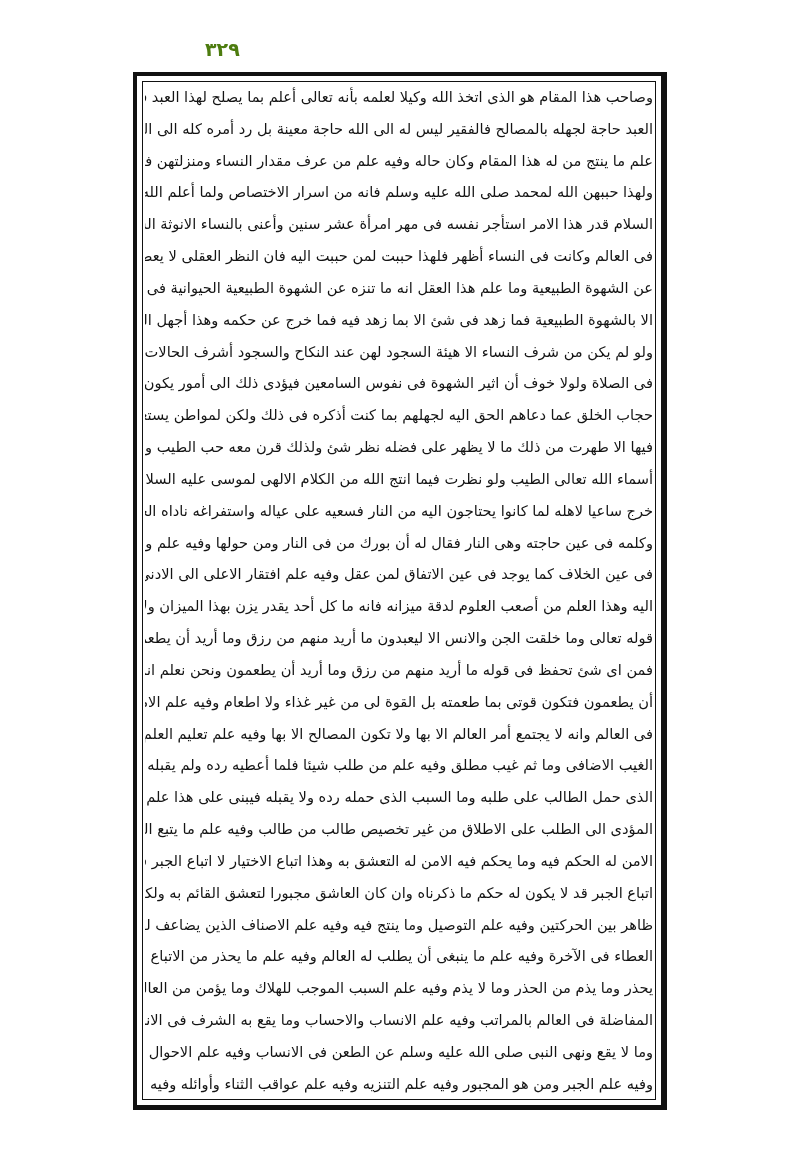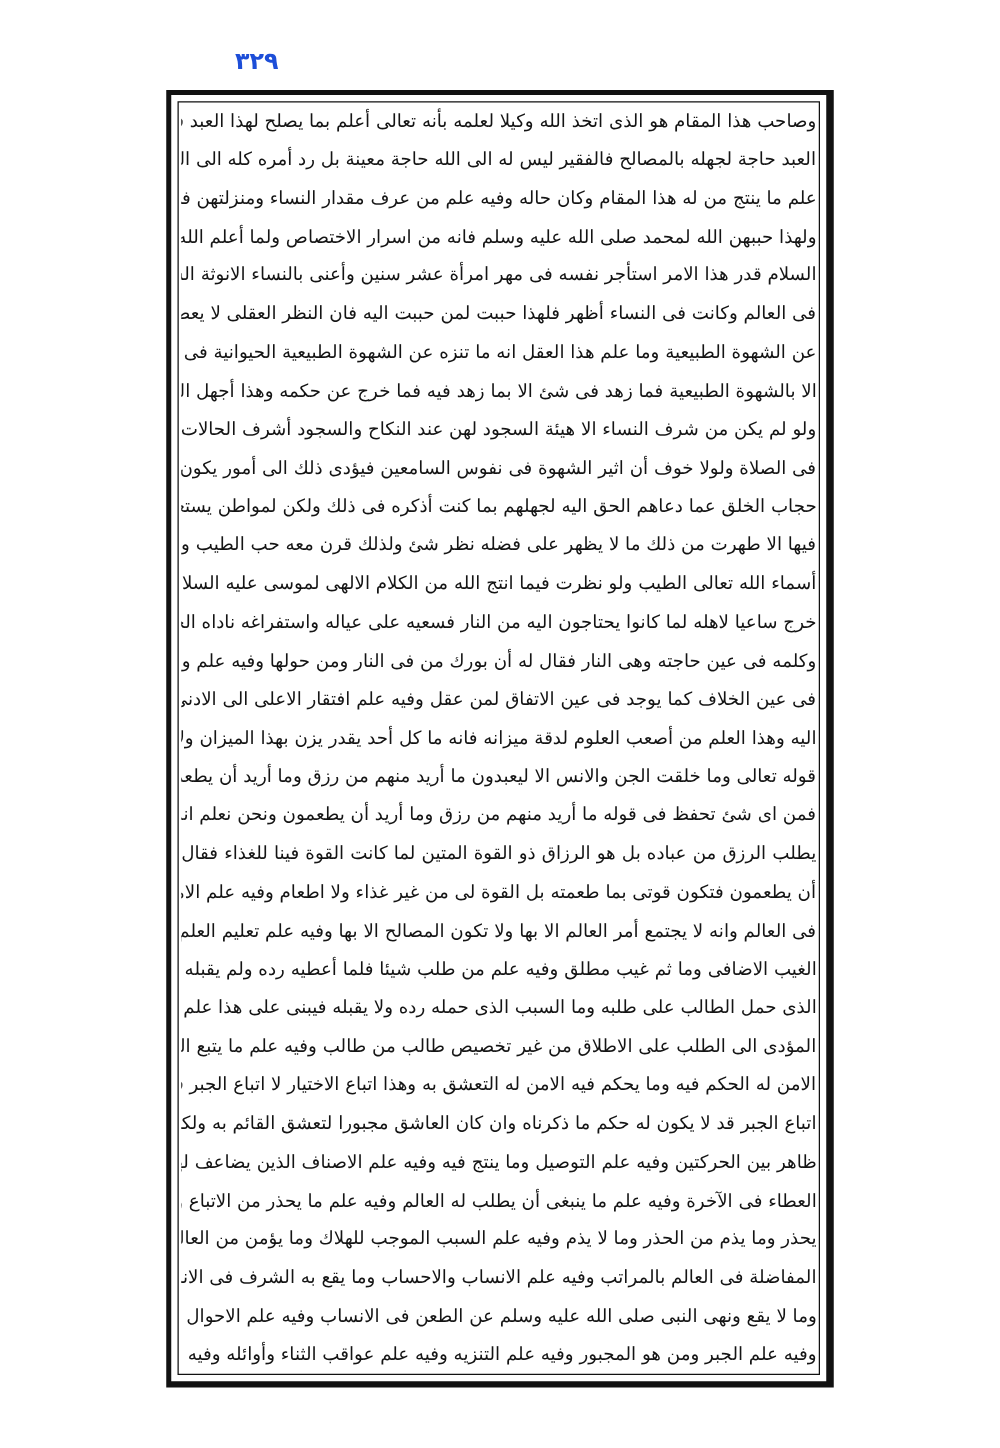--- a/index.html
+++ b/index.html
@@ -11,25 +11,25 @@
       width: 800px;
       height: 1158px;
       position: relative;
       overflow: hidden;
       font-family: "DejaVu Sans", sans-serif;
       color: #111111;
     }
     .page-number {
       position: absolute;
       top: 38px;
-      left: 188px;
+      left: 205px;
       font-size: 19px;
       font-weight: bold;
       font-family: "DejaVu Sans", sans-serif;
-      color: #1d4ed8;
+      color: #4d7c0f;
       letter-spacing: 1px;
     }
     .frame-outer {
       position: absolute;
       left: 133px;
       top: 72px;
       width: 534px;
       height: 1038px;
       box-sizing: border-box;
       border: 4px solid #111;
@@ -90,21 +90,20 @@
     <div class="line">فى الصلاة ولولا خوف أن اثير الشهوة فى نفوس السامعين فيؤدى ذلك الى أمور يكون فيها</div>
     <div class="line">حجاب الخلق عما دعاهم الحق اليه لجهلهم بما كنت أذكره فى ذلك ولكن لمواطن يستعمل</div>
     <div class="line">فيها الا طهرت من ذلك ما لا يظهر على فضله نظر شئ ولذلك قرن معه حب الطيب والصلاة ومن</div>
     <div class="line">أسماء الله تعالى الطيب ولو نظرت فيما انتج الله من الكلام الالهى لموسى عليه السلام حين</div>
     <div class="line">خرج ساعيا لاهله لما كانوا يحتاجون اليه من النار فسعيه على عياله واستفراغه ناداه الحق</div>
     <div class="line">وكلمه فى عين حاجته وهى النار فقال له أن بورك من فى النار ومن حولها وفيه علم وجود الحق</div>
     <div class="line">فى عين الخلاف كما يوجد فى عين الاتفاق لمن عقل وفيه علم افتقار الاعلى الى الادنى وحاجته</div>
     <div class="line">اليه وهذا العلم من أصعب العلوم لدقة ميزانه فانه ما كل أحد يقدر يزن بهذا الميزان ولاسيما فى</div>
     <div class="line">قوله تعالى وما خلقت الجن والانس الا ليعبدون ما أريد منهم من رزق وما أريد أن يطعمون</div>
     <div class="line">فمن اى شئ تحفظ فى قوله ما أريد منهم من رزق وما أريد أن يطعمون ونحن نعلم انه لا يطعم ولا</div>
-    <div class="line">يطلب الرزق من عباده بل هو الرزاق ذو القوة المتين لما كانت القوة فينا للغذاء فقال</div>
     <div class="line">أن يطعمون فتكون قوتى بما طعمته بل القوة لى من غير غذاء ولا اطعام وفيه علم الامامة</div>
     <div class="line">فى العالم وانه لا يجتمع أمر العالم الا بها ولا تكون المصالح الا بها وفيه علم تعليم العلم وفيه علم</div>
     <div class="line">الغيب الاضافى وما ثم غيب مطلق وفيه علم من طلب شيئا فلما أعطيه رده ولم يقبله فما السبب</div>
     <div class="line">الذى حمل الطالب على طلبه وما السبب الذى حمله رده ولا يقبله فيبنى على هذا علم السبب</div>
     <div class="line">المؤدى الى الطلب على الاطلاق من غير تخصيص طالب من طالب وفيه علم ما يتبع الشخص</div>
     <div class="line">الامن له الحكم فيه وما يحكم فيه الامن له التعشق به وهذا اتباع الاختيار لا اتباع الجبر فان</div>
     <div class="line">اتباع الجبر قد لا يكون له حكم ما ذكرناه وان كان العاشق مجبورا لتعشق القائم به ولكن الفرق</div>
     <div class="line">ظاهر بين الحركتين وفيه علم التوصيل وما ينتج فيه وفيه علم الاصناف الذين يضاعف لهم</div>
     <div class="line">العطاء فى الآخرة وفيه علم ما ينبغى أن يطلب له العالم وفيه علم ما يحذر من الاتباع وما لا</div>
     <div class="line">يحذر وما يذم من الحذر وما لا يذم وفيه علم السبب الموجب للهلاك وما يؤمن من العالم وفيه علم</div>

